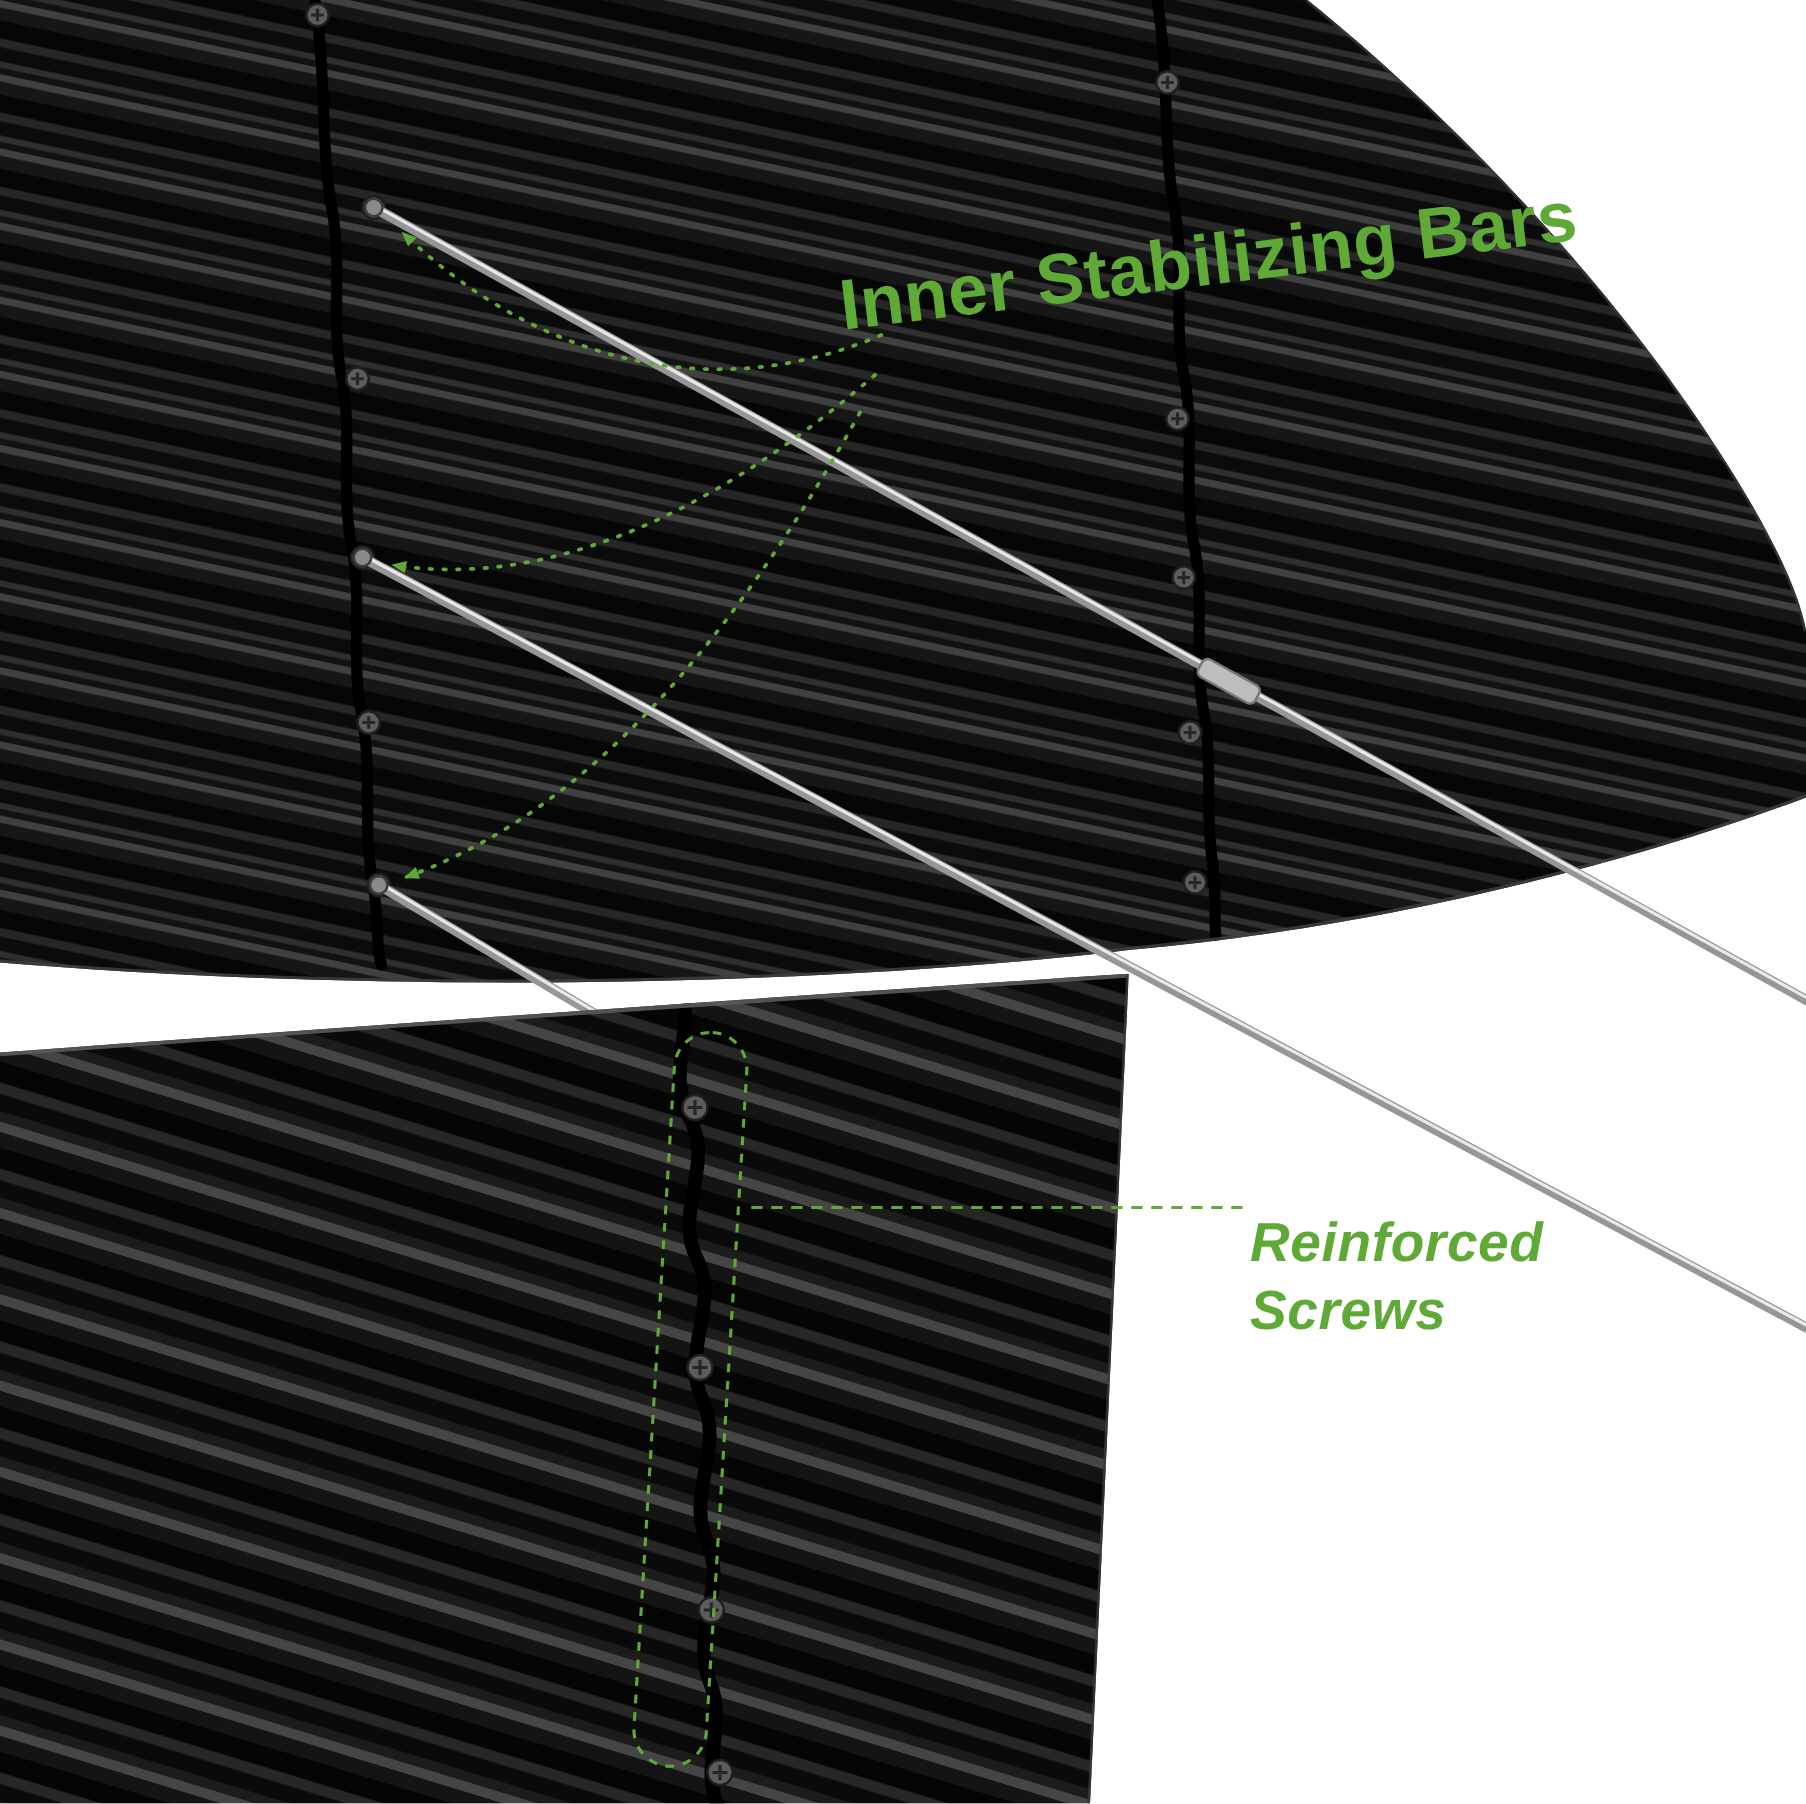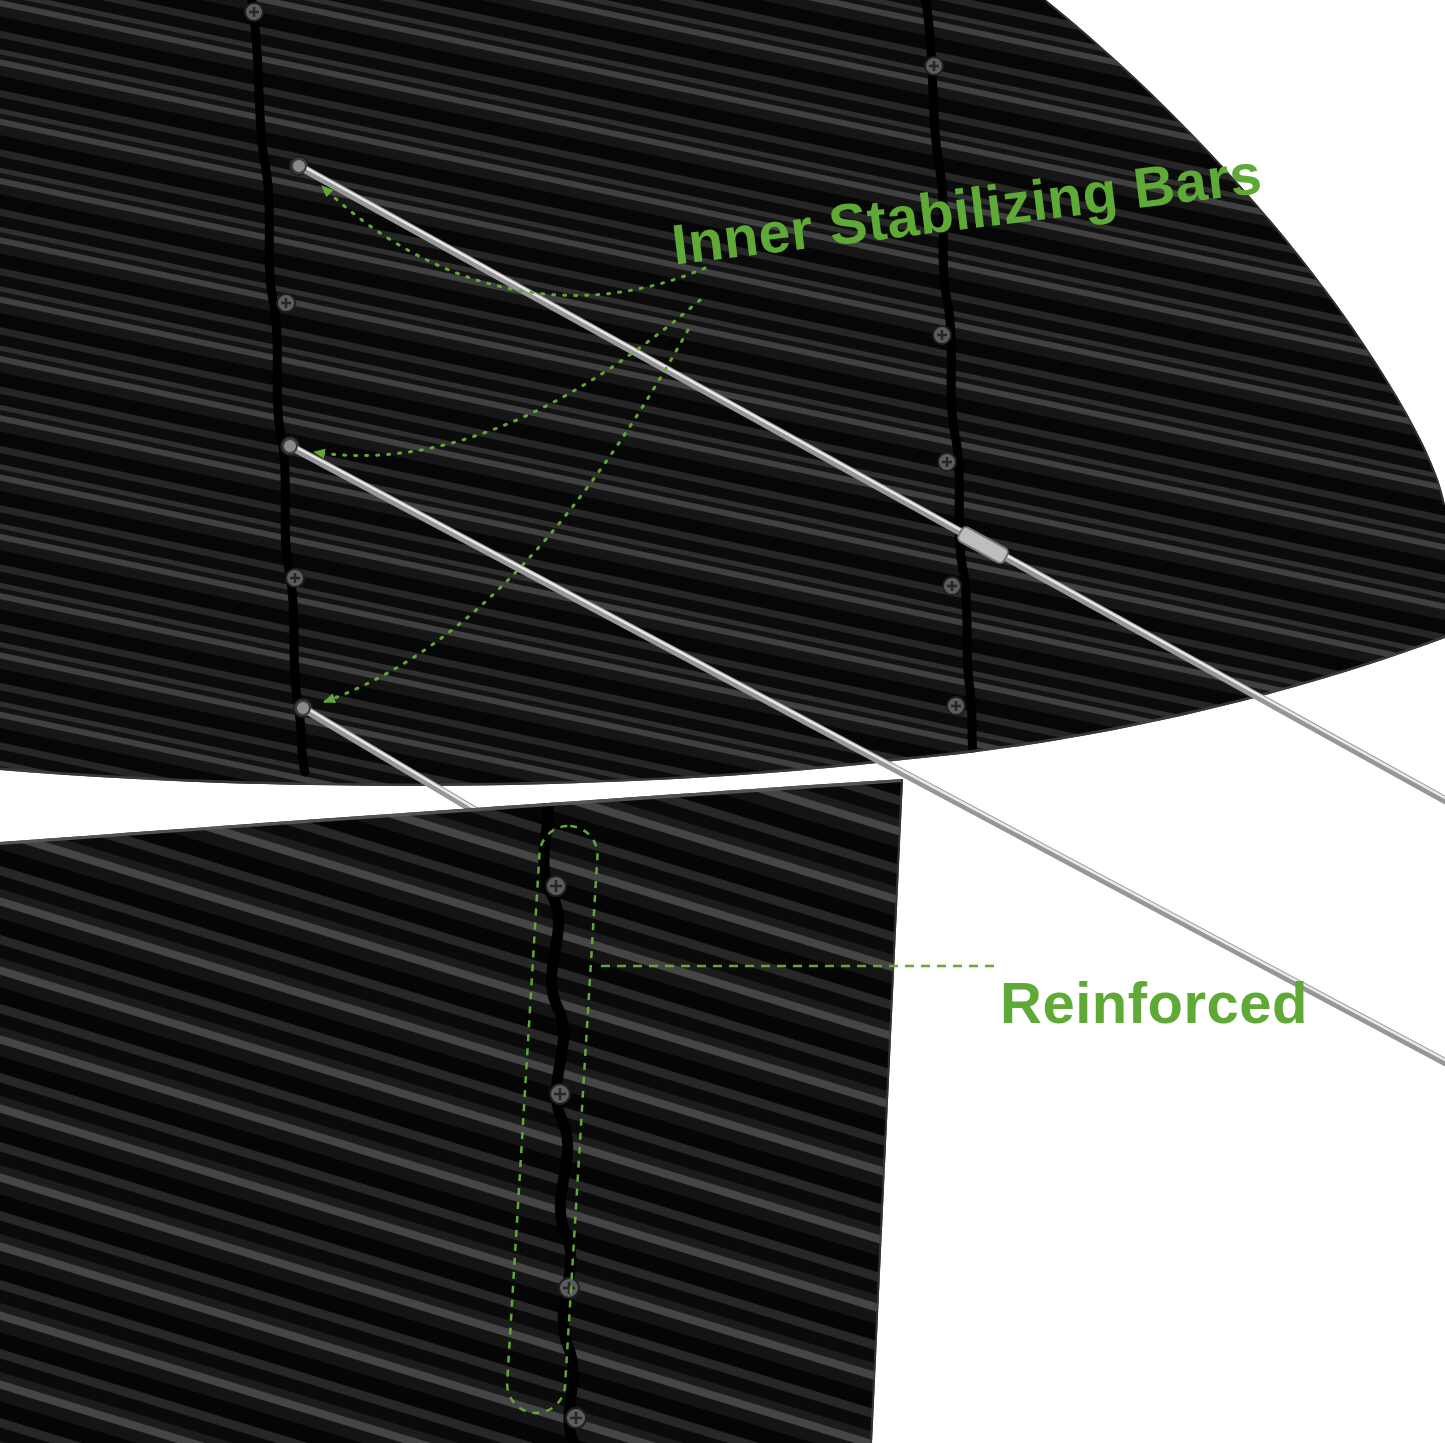--- a/index.html
+++ b/index.html
@@ -13,21 +13,21 @@
   .accent-fill   { fill:   var(--accent); }
   .label {
     position:absolute; color:var(--accent); font-weight:700;
     white-space:nowrap; letter-spacing:0.5px;
   }
   .label.inner {
     left:672px; top:212px; font-size:57px;
     transform:rotate(-7deg); transform-origin:left center;
   }
   .label.reinforced {
-    left:1000px; top:968px; font-size:58px; line-height:1.22; white-space:normal;
+    left:1000px; top:968px; font-size:44px; line-height:1.22; white-space:normal;font-style:italic;
   }
 </style>
 </head>
 <body>
 
 <div class="stage">
 
   <svg width="1445" height="1443" viewBox="0 0 1445 1443">
     <defs>
       <clipPath id="clipTop">
@@ -174,15 +174,16 @@
       <path d="M688,330 C560,560 440,660 324,702" class="accent-stroke" stroke-width="3" stroke-dasharray="2 9" stroke-linecap="round" marker-end="url(#arrw)"></path>
       <rect x="541" y="826" width="58" height="588" rx="29" class="accent-stroke" stroke-width="2.5" stroke-dasharray="7 7" transform="rotate(3.5 570 830)"></rect>
       <path d="M601,966 L995,966" class="accent-stroke" stroke-width="2.5" stroke-dasharray="9 7"></path>
     </g>
   </svg>
 
   <div class="label inner">Inner Stabilizing Bars</div>
 
   <div class="label reinforced">
     <div>Reinforced</div>
+    <div>Screws</div>
   </div>
 
 </div>
 
 </body></html>

